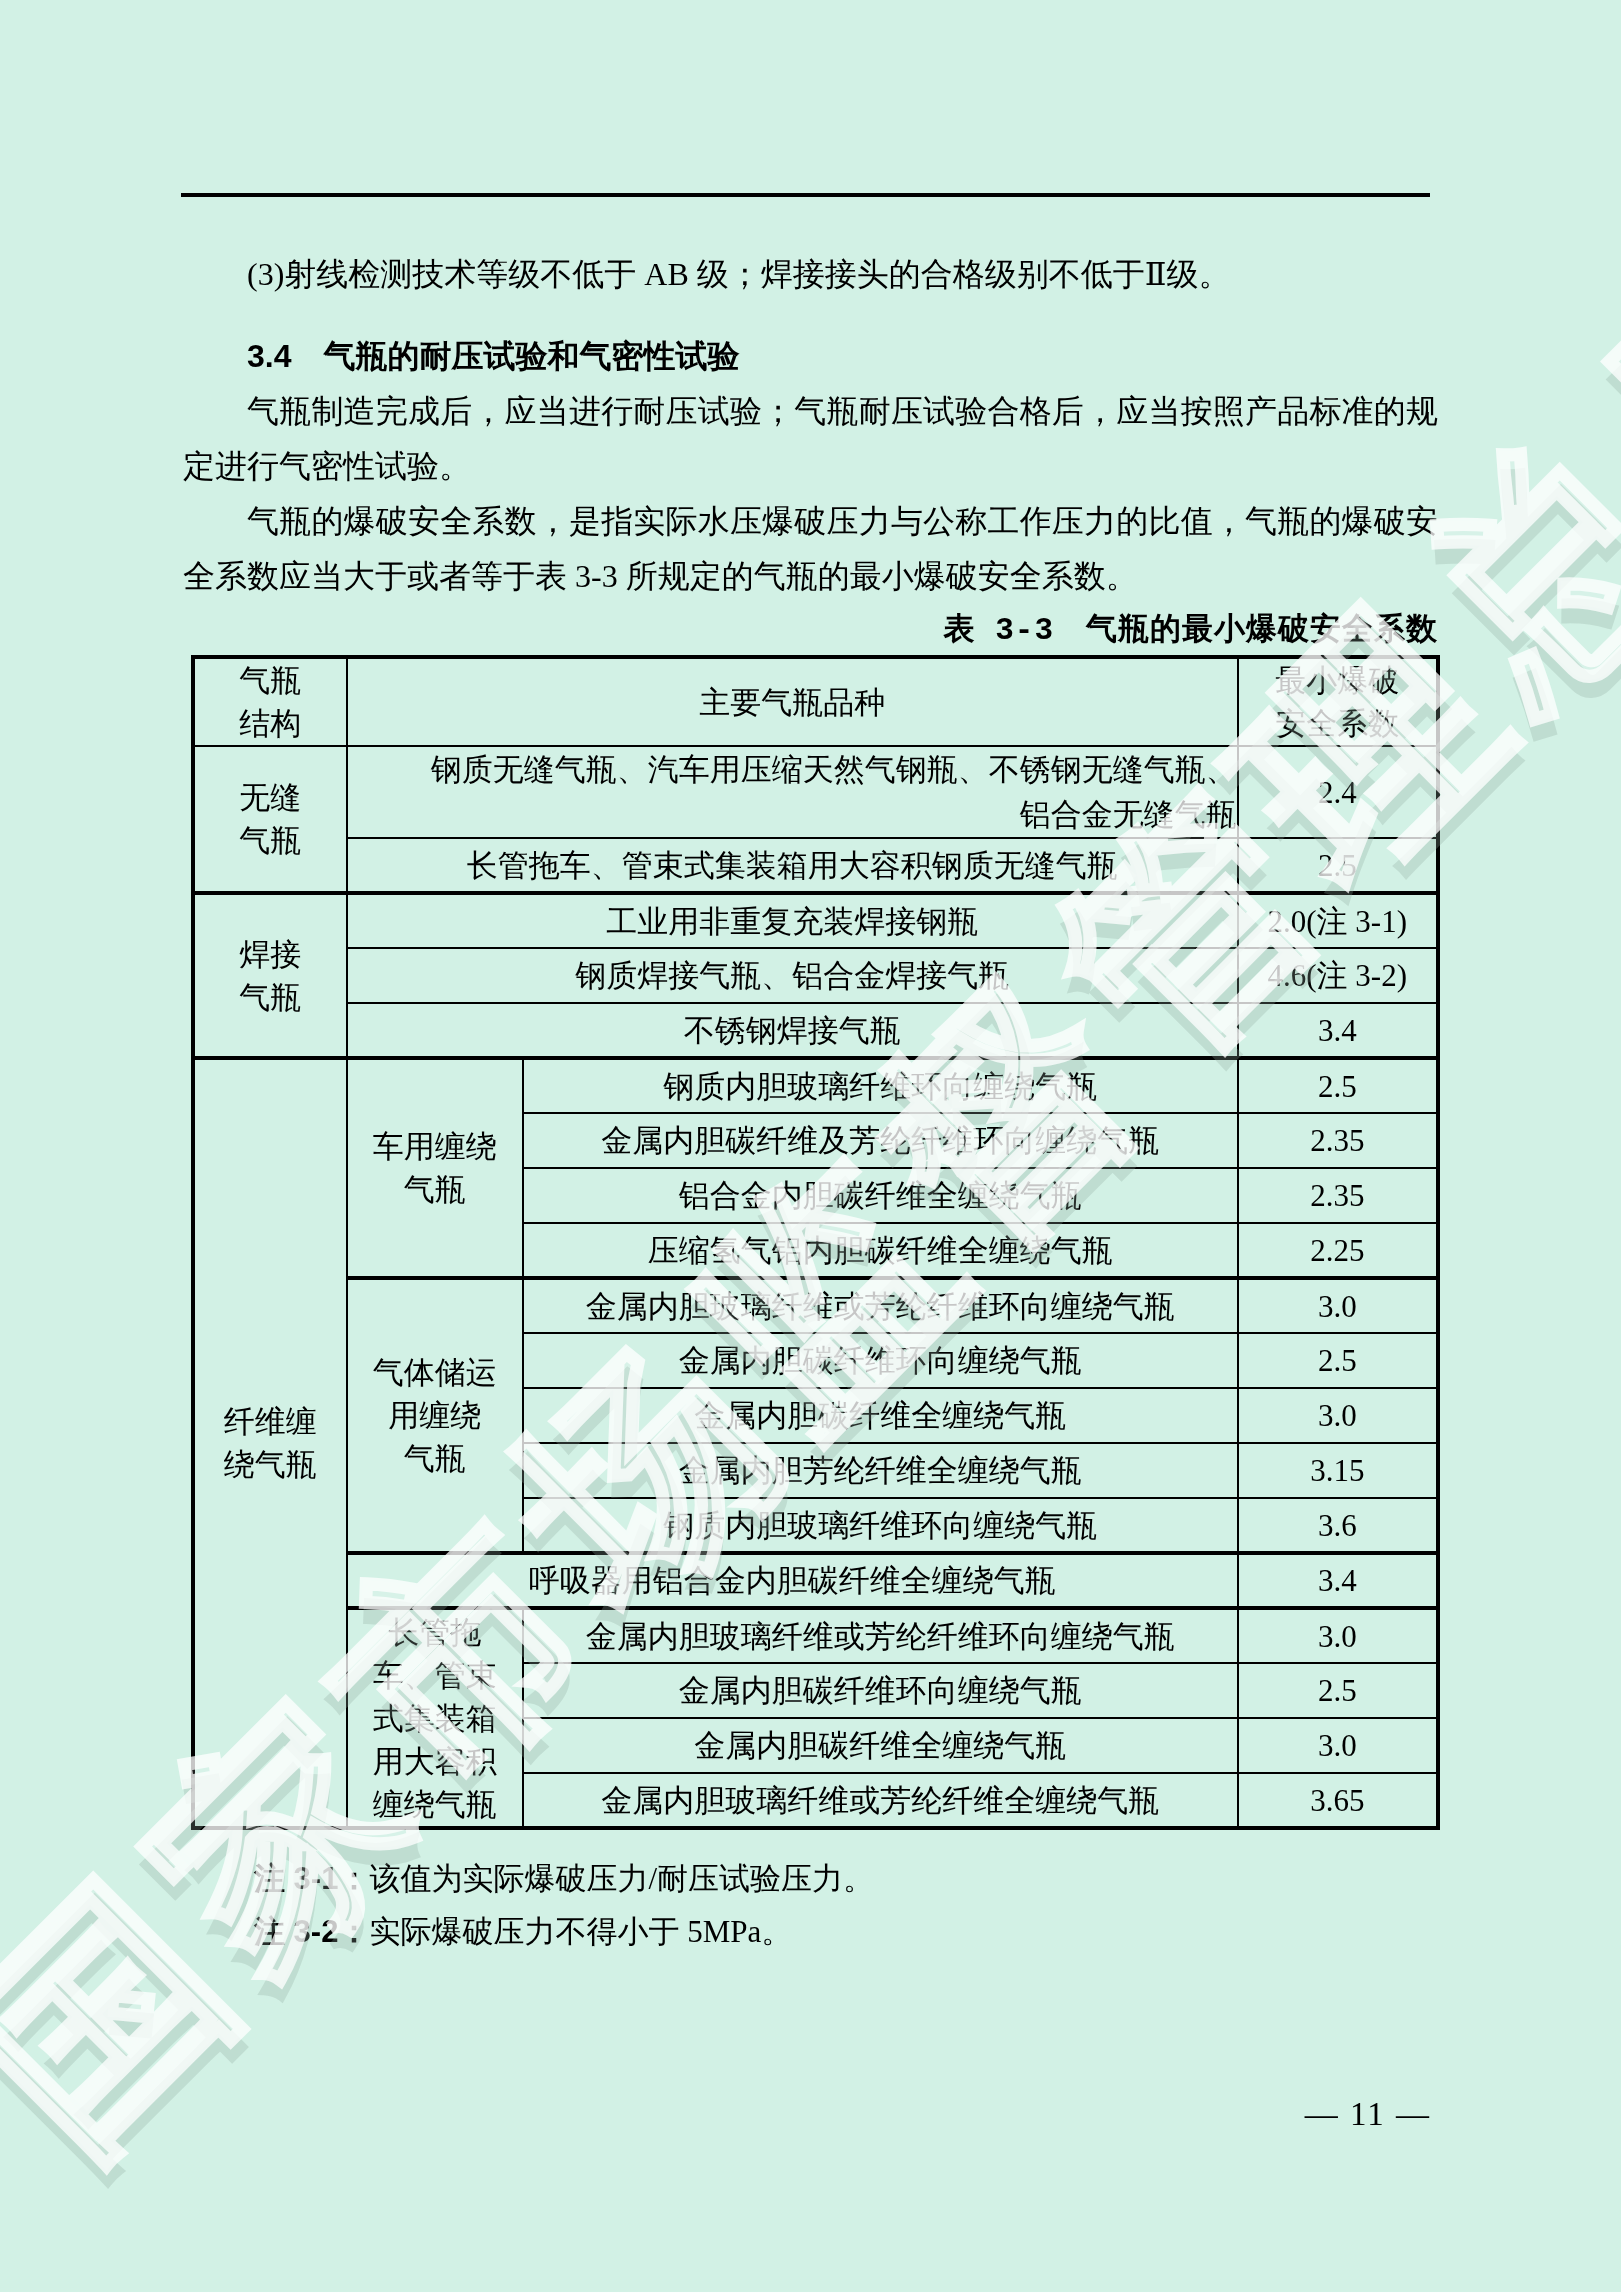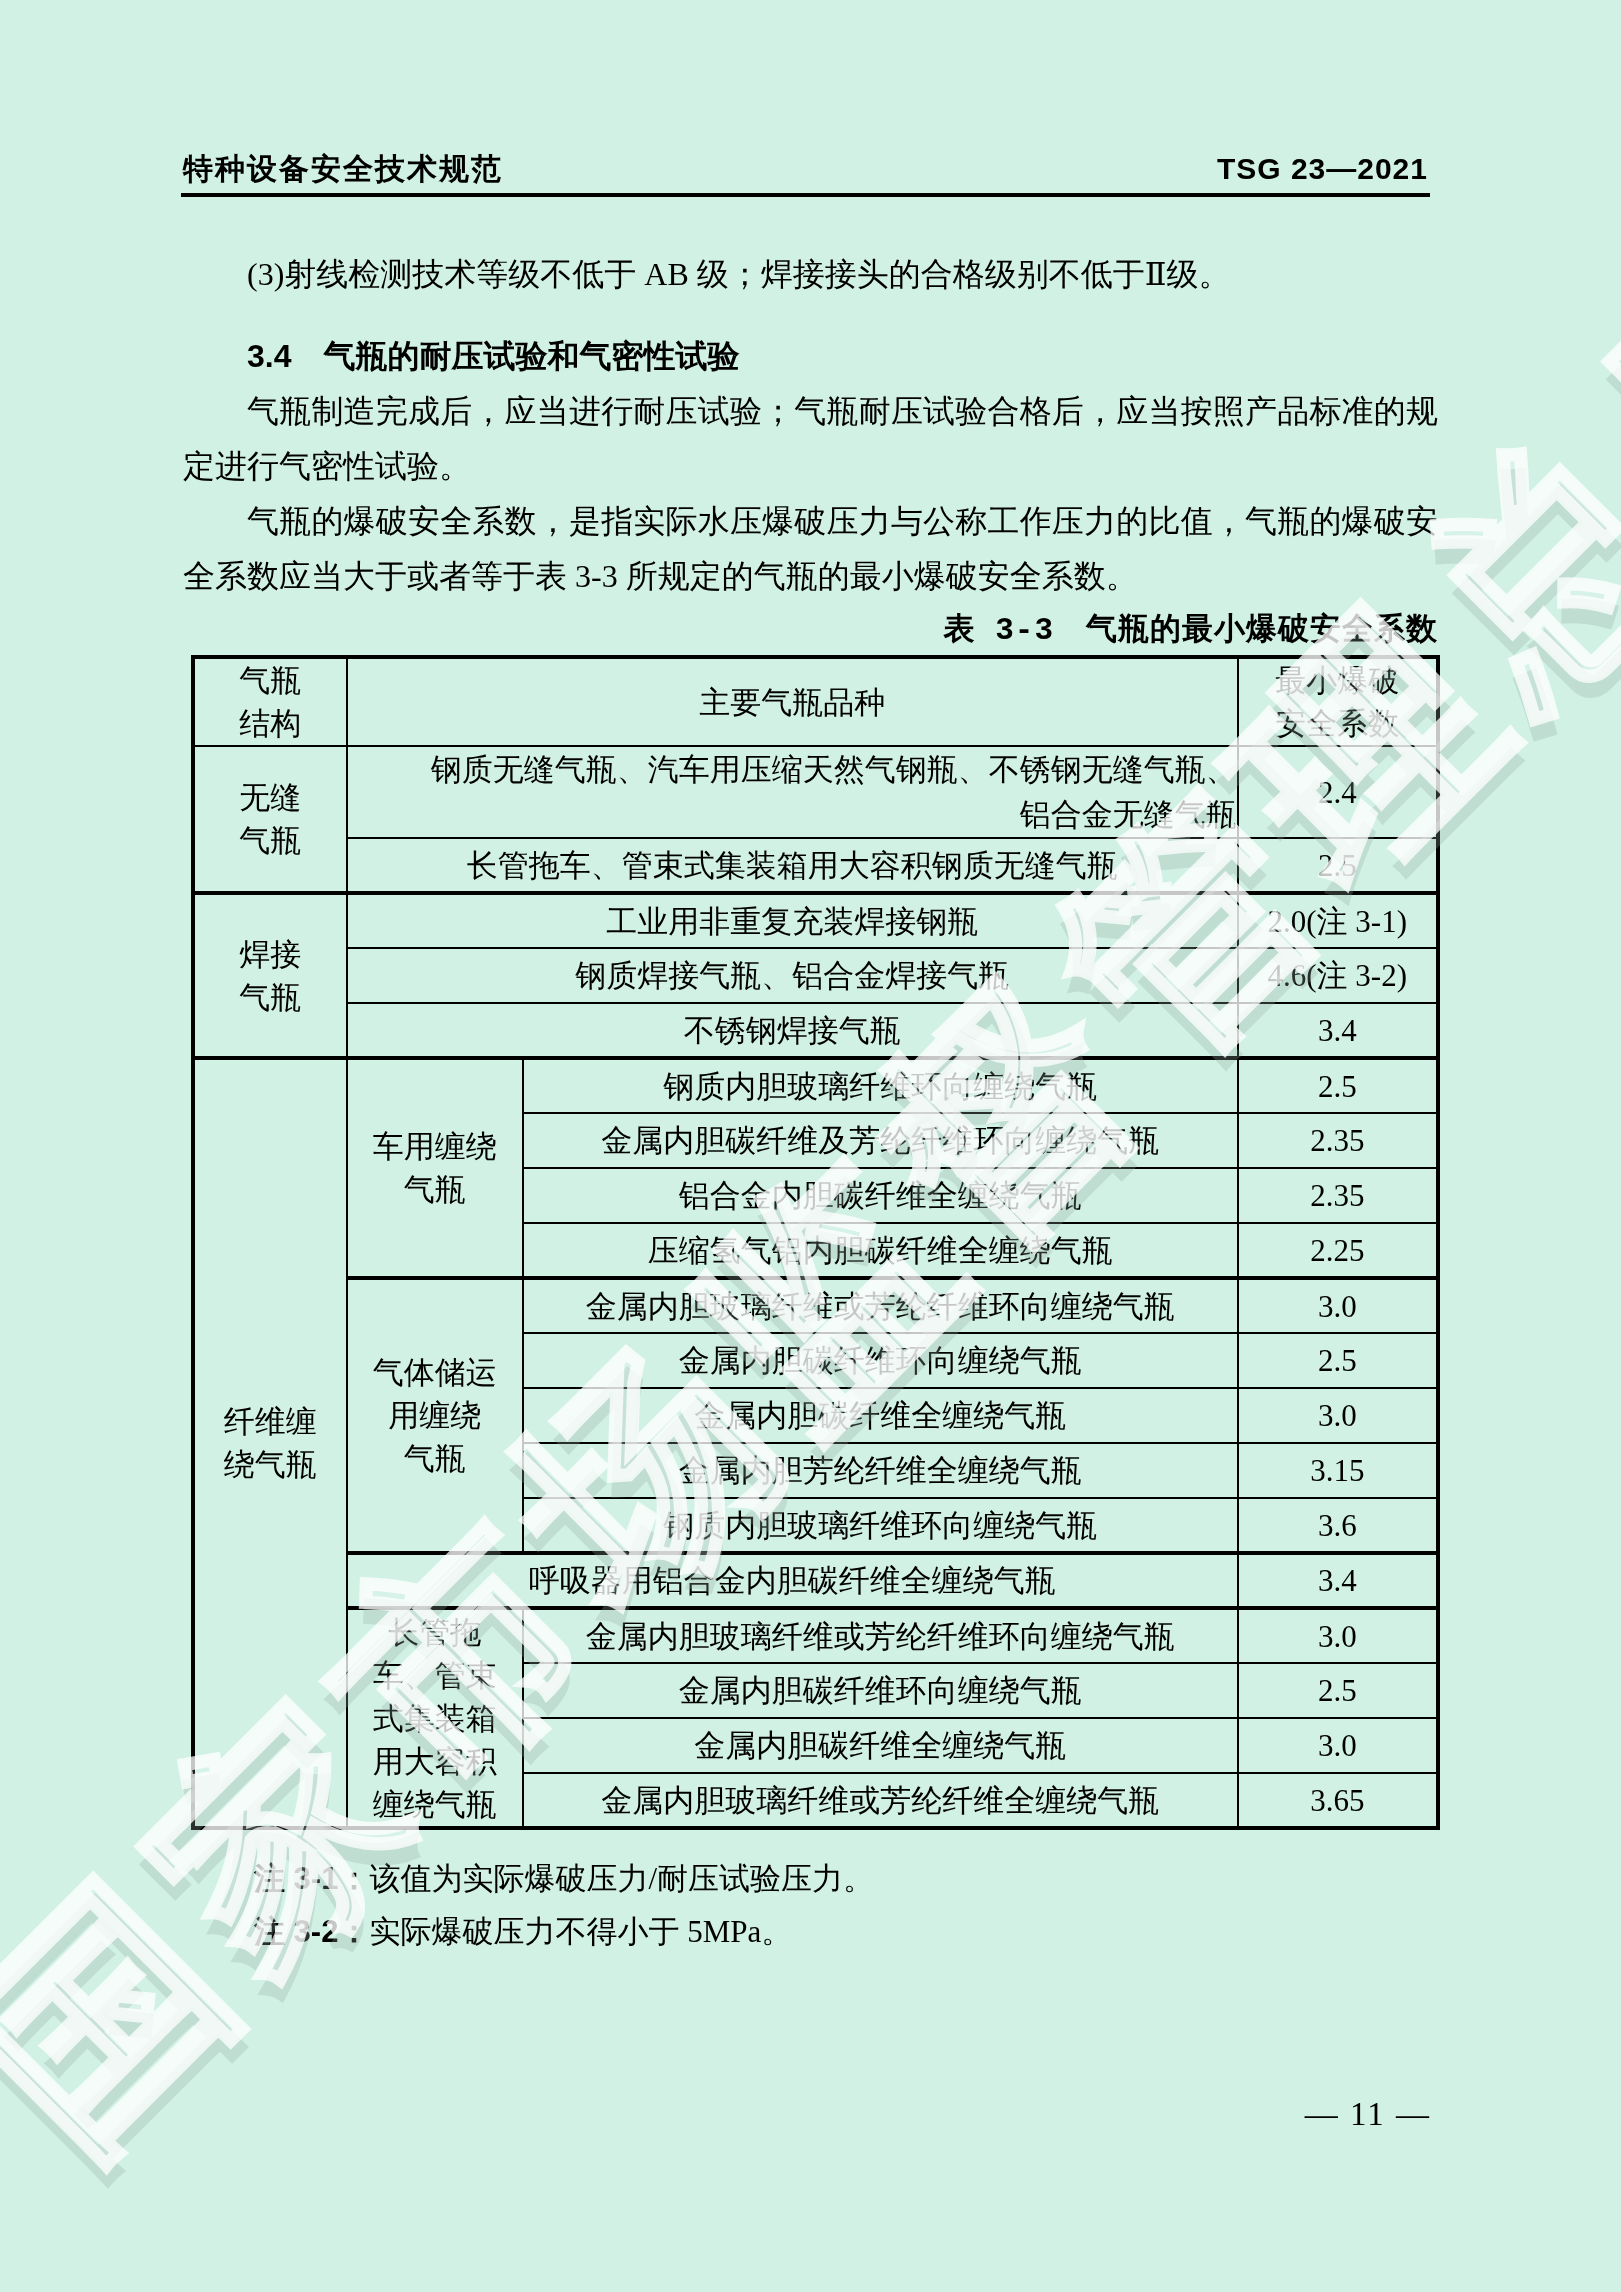--- a/index.html
+++ b/index.html
@@ -101,24 +101,20 @@
     font-size:33px;letter-spacing:2px;z-index:3;
   }
 </style>
 </head>
 <body>
 
 <div class="page">
 
   <div class="watermark">国家市场监督管理总局</div>
 
-  <div class="running-header">
-    <span class="rh-left">特种设备安全技术规范</span>
-    <span class="rh-right">TSG 23—2021</span>
-  </div>
   <div class="header-rule"></div>
 
   <div class="content">
 
     <p class="body-text first">(3)射线检测技术等级不低于 AB 级；焊接接头的合格级别不低于Ⅱ级。</p>
 
     <h3 class="section-heading">3.4　气瓶的耐压试验和气密性试验</h3>
     <p class="body-text">气瓶制造完成后，应当进行耐压试验；气瓶耐压试验合格后，应当按照产品标准的规定进行气密性试验。</p>
 
     <p class="body-text">气瓶的爆破安全系数，是指实际水压爆破压力与公称工作压力的比值，气瓶的爆破安全系数应当大于或者等于表 3-3 所规定的气瓶的最小爆破安全系数。</p>

